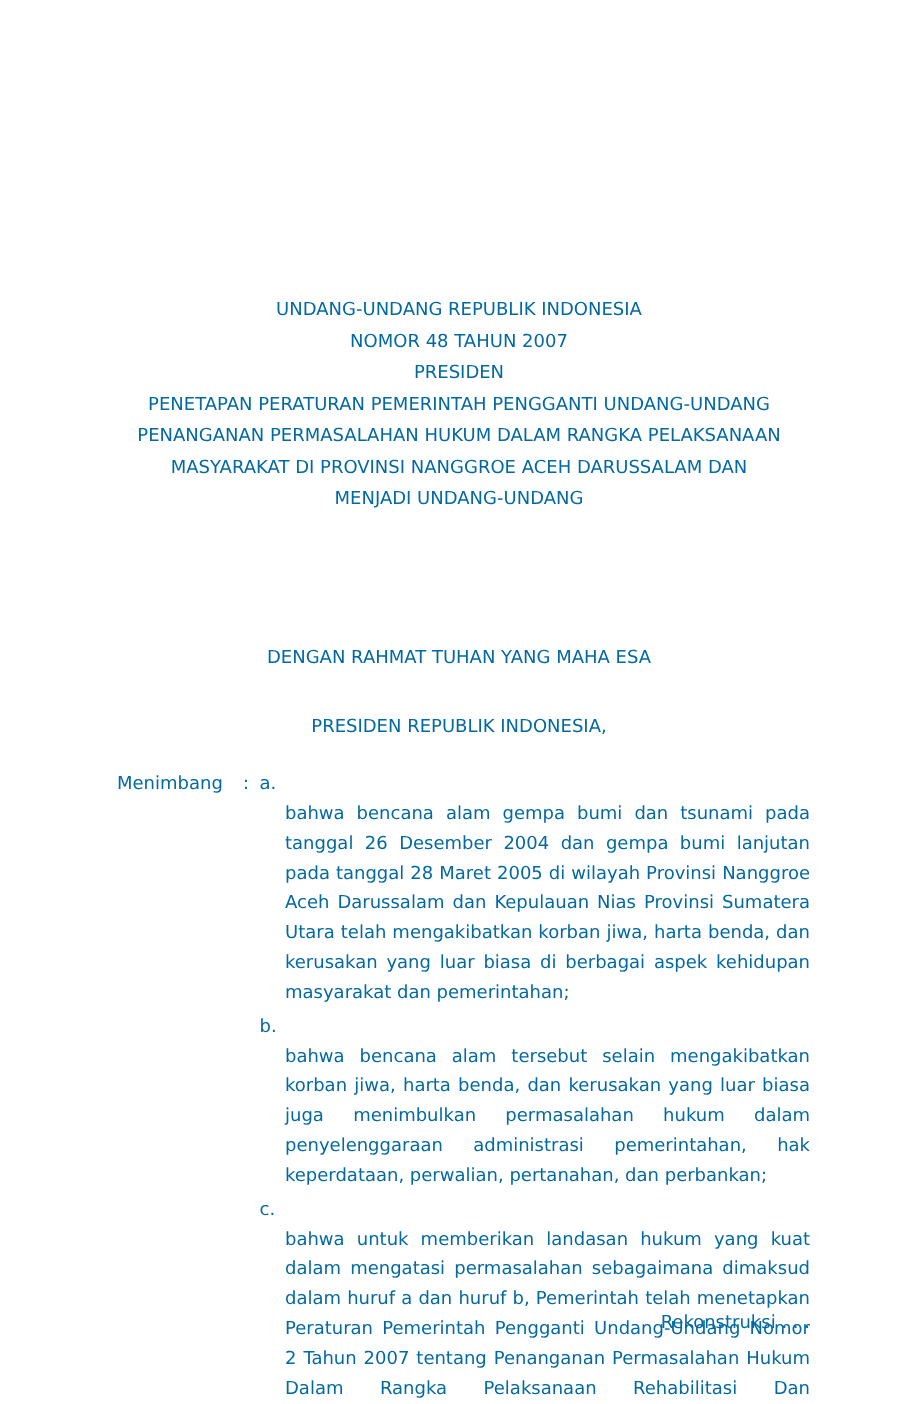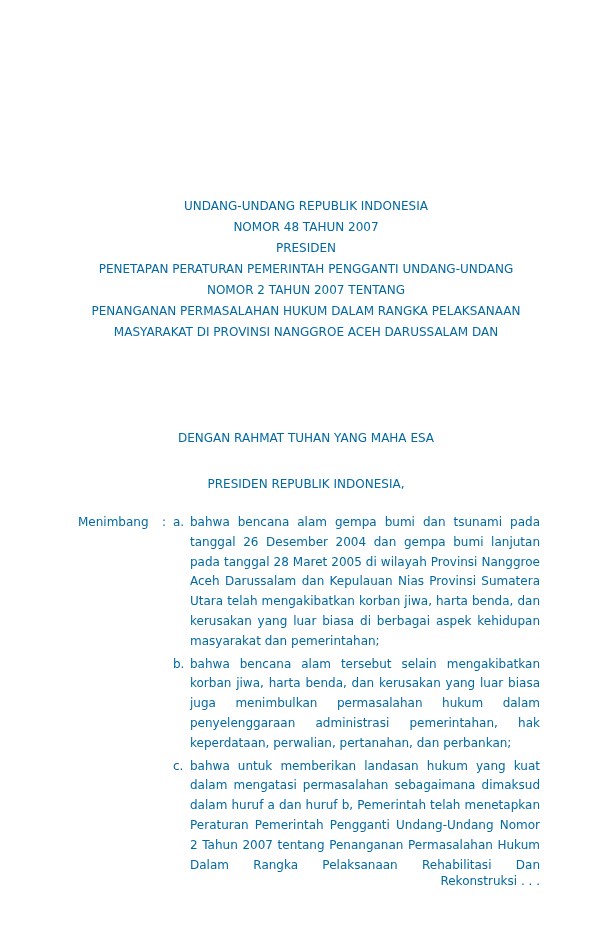--- a/index.html
+++ b/index.html
@@ -55,43 +55,44 @@
   }
   .item {
     display: flex;
     margin-top: 3px;
   }
   .item:first-child { margin-top: 0; }
   .marker { flex: 0 0 17px; }
   .text {
     flex: 1;
     text-align: justify;
+    margin-top: 20px;
   }
   .text.continues { text-align-last: justify; }
   .catchword {
     position: absolute;
     top: 871px;
     right: 72px;
     line-height: 20px;
     white-space: nowrap;
   }
 </style>
 </head>
 <body>
 
 <div class="page">
 
   <div class="title-block">
     <div class="title-line">UNDANG-UNDANG REPUBLIK INDONESIA</div>
     <div class="title-line">NOMOR 48 TAHUN 2007</div>
     <div class="title-line">PRESIDEN</div>
     <div class="title-line">PENETAPAN PERATURAN PEMERINTAH PENGGANTI UNDANG-UNDANG</div>
-    <div class="title-line">NOMOR 2 TAHUN 2007 TENTANG</div>
     <div class="title-line">PENANGANAN PERMASALAHAN HUKUM DALAM RANGKA PELAKSANAAN</div>
     <div class="title-line">MASYARAKAT DI PROVINSI NANGGROE ACEH DARUSSALAM DAN</div>
+    <div class="title-line">MENJADI UNDANG-UNDANG</div>
   </div>
 
   <div class="preamble issuer">PRESIDEN REPUBLIK INDONESIA,</div>
 
   <div class="preamble invocation">DENGAN RAHMAT TUHAN YANG MAHA ESA</div>
 
   <div class="considerations">
     <div class="row">
       <div class="label">Menimbang</div>
       <div class="colon">:</div>

